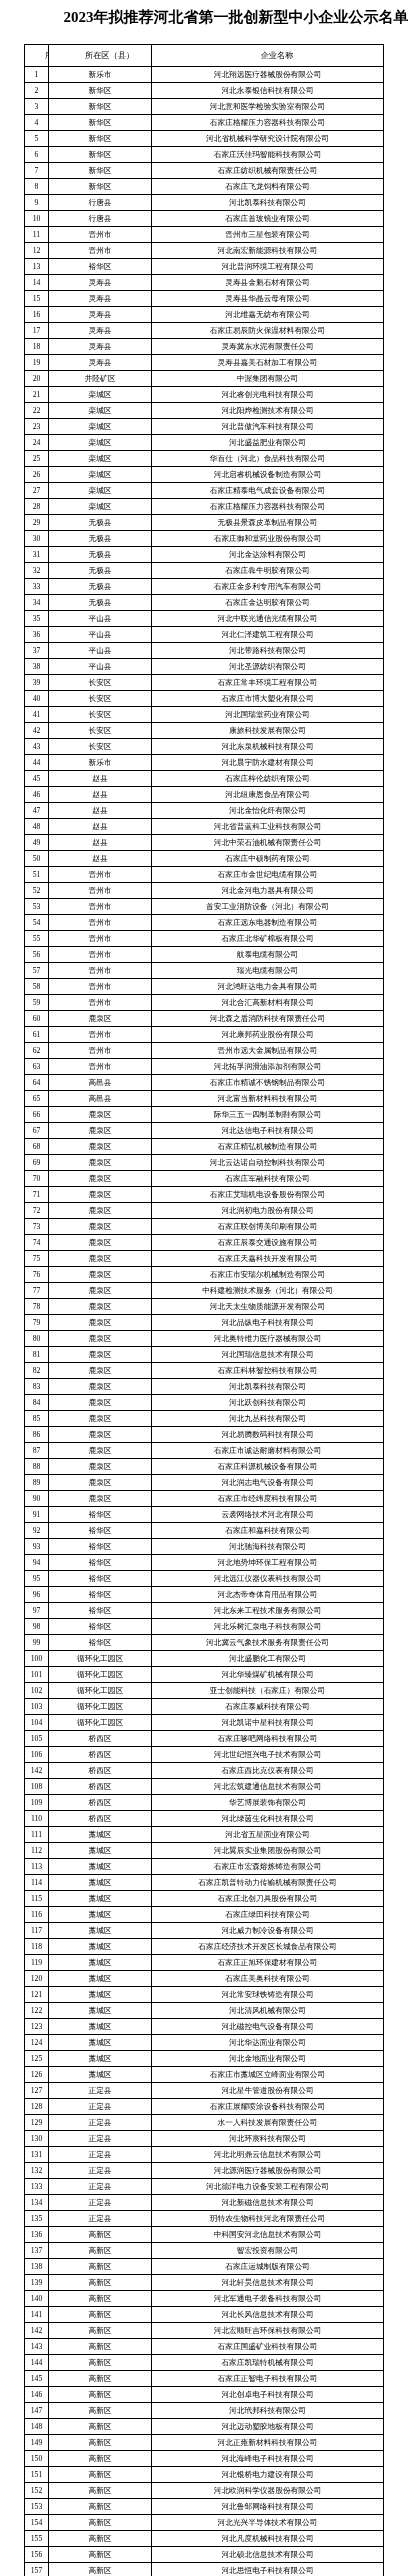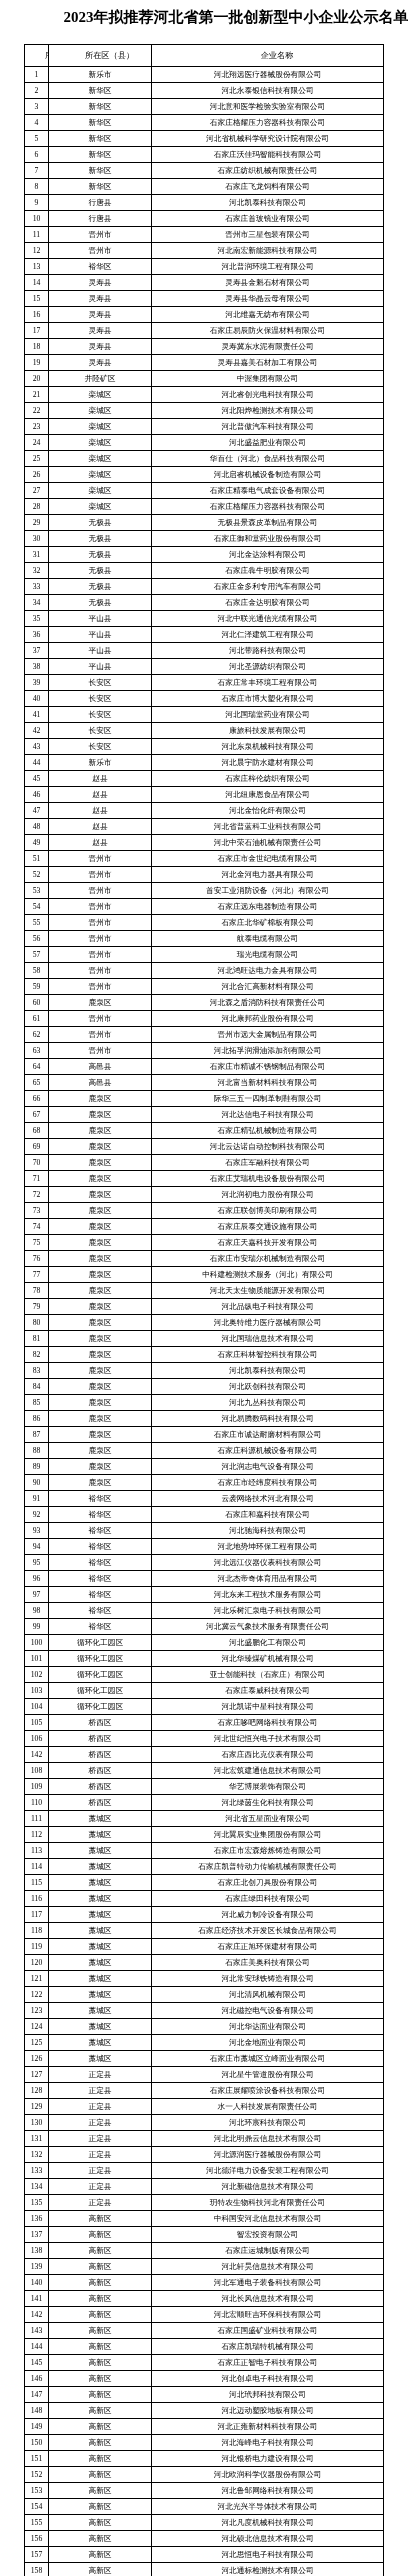--- a/index.html
+++ b/index.html
@@ -303,20 +303,25 @@
           <td>48</td>
           <td>赵县</td>
           <td>河北省普蓝科工业科技有限公司</td>
         </tr>
         <tr>
           <td>49</td>
           <td>赵县</td>
           <td>河北中荣石油机械有限责任公司</td>
         </tr>
         <tr>
+          <td>50</td>
+          <td>赵县</td>
+          <td>石家庄中硕制药有限公司</td>
+        </tr>
+        <tr>
           <td>51</td>
           <td>晋州市</td>
           <td>石家庄市金世纪电缆有限公司</td>
         </tr>
         <tr>
           <td>52</td>
           <td>晋州市</td>
           <td>河北金河电力器具有限公司</td>
         </tr>
         <tr>

